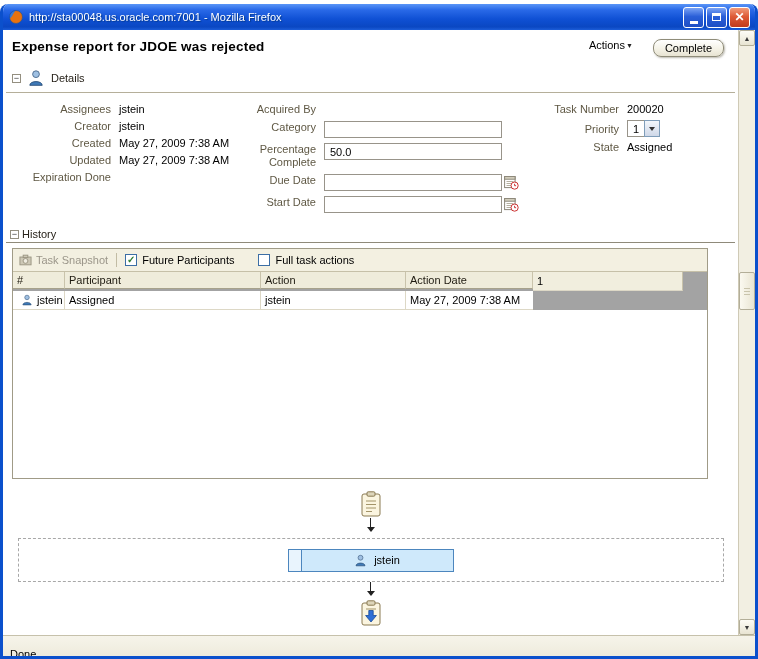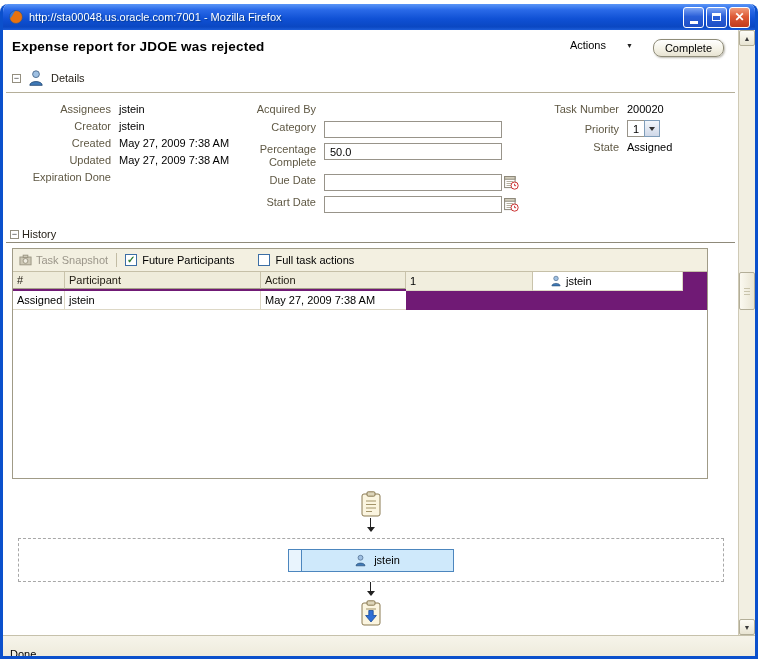--- a/index.html
+++ b/index.html
@@ -27,21 +27,21 @@
   .sbtn.down{bottom:0}
   .sthumb{position:absolute;left:0;top:242px;width:16px;height:38px;border:1px solid #b3ae98;border-radius:2px;background:linear-gradient(90deg,#fbf9f0,#e9e5d3);cursor:pointer}
   .sthumb::after{content:"";position:absolute;left:4px;right:4px;top:15px;height:9px;background:repeating-linear-gradient(180deg,#c9c4ac 0 1px,transparent 1px 3px)}
 
   
   .statusbar{height:37px;background:linear-gradient(180deg,#f6f4ea,#e8e4d2);border-top:1px solid #c6c1ab;display:flex;align-items:center;padding:0 7px}
 
   
   .pagehead{display:flex;align-items:flex-start;padding:9px 14px 0 9px}
   .pagetitle{font-size:13.5px;font-weight:bold;letter-spacing:.2px}
-  .actions{margin-left:auto;display:flex;align-items:center;gap:20px;margin-right:20px;cursor:pointer}
+  .actions{margin-left:auto;display:flex;align-items:center;gap:1px;margin-right:20px;cursor:pointer}
   .caret{font-size:7px;color:#222;line-height:7px}
   .btn-complete{border:1px solid #8f8c79;background:linear-gradient(180deg,#ffffff,#f4f2e6 55%,#e7e3d2);border-radius:8px;padding:2px 11px;box-shadow:1px 1px 2px rgba(120,115,95,.5);cursor:pointer;font-size:11px;font-family:inherit}
 
   
   .sechead{display:flex;align-items:center;gap:6px;margin:12px 0 0 9px}
   .collapse{width:9px;height:9px;border:1px solid #948f80;background:#fff;font-size:9px;line-height:7px;text-align:center;color:#333;cursor:pointer;flex:0 0 auto}
   .sectitle{font-weight:normal;color:#27221a}
   .rule{height:1px;background:#b5af9a;margin:5px 3px 0 3px}
 
   
@@ -56,21 +56,21 @@
   .valrow{display:flex;align-items:center;gap:2px}
   .cal{cursor:pointer;flex:0 0 auto}
   .prio{display:inline-flex;align-items:center;cursor:pointer}
   .prio .pval{width:17px;height:17px;border:1px solid #98948a;border-right:none;display:flex;align-items:center;justify-content:center;background:#fff}
   .prio .pbtn{width:16px;height:17px;border:1px solid #7f9db9;background:linear-gradient(180deg,#f2f6fb,#cfd8e8);display:flex;align-items:center;justify-content:center}
   .tri-down{width:0;height:0;border:3px solid transparent;border-top:4px solid #333;margin-top:3px}
 
   
   .hist-head{display:flex;align-items:center;gap:3px;margin:15px 0 0 7px}
   .hist-rule{height:1px;background:#8f8a7a;margin:2px 3px 0 3px}
-  .hpanel{width:696px;margin:5px 0 0 9px;border:1px solid #a09b87;background:#701a75}
+  .hpanel{width:696px;margin:5px 0 0 9px;border:1px solid #a09b87;background:#a3a3a3}
   .htoolbar{height:23px;background:#f3f0e1;border-bottom:1px solid #c6c0a8;display:flex;align-items:center;padding:0 6px}
   .snap{display:flex;align-items:center;gap:4px;color:#9b968a;cursor:default}
   .vsep{width:1px;height:14px;background:#c2bca4;margin:0 8px}
   .cblock{display:flex;align-items:center;cursor:pointer}
   .cb{width:12px;height:12px;border:1px solid #3c6ea5;background:#fff;display:inline-flex;align-items:center;justify-content:center;font-size:10px;line-height:10px;color:#2e7d32;font-weight:bold;margin-right:5px;flex:0 0 auto}
   .cbgap{width:24px}
   .htable{display:grid;grid-template-columns:52px 196px 145px 127px 150px}
   .th{background:#efecdb;border-right:1px solid #c9c3ab;border-bottom:1px solid #a7a28c;padding:2px 4px;height:17px;color:#1e1a10}
   .th:last-child{border-right:none}
   .td{border-right:1px solid #ddd8c6;border-bottom:1px solid #ddd8c6;padding:1px 4px;height:19px;display:flex;align-items:center;gap:4px;background:#fff}
@@ -240,20 +240,21 @@
           <span class="cblock">
             <span class="cb"></span>
             <span>Full task actions</span>
           </span>
         </div>
 
         <div class="htable">
           <span class="th">#</span>
           <span class="th">Participant</span>
           <span class="th">Action</span>
+          <span class="th">Action Date</span>
 
           <span class="td rowhead">1</span>
           <span class="td">
             <span class="indent"></span>
             <span class="iconbox">
               <svg width="12" height="12" viewBox="0 0 16 16">
                   <circle cx="8" cy="4.6" r="3" fill="#9fc0e2" stroke="#49688c" stroke-width="0.9"></circle>
                   <path d="M2.5 14.5c0-4.4 11-4.4 11 0z" fill="#3f7ab8" stroke="#2a4f78" stroke-width="0.9"></path>
                 </svg>
             </span>

